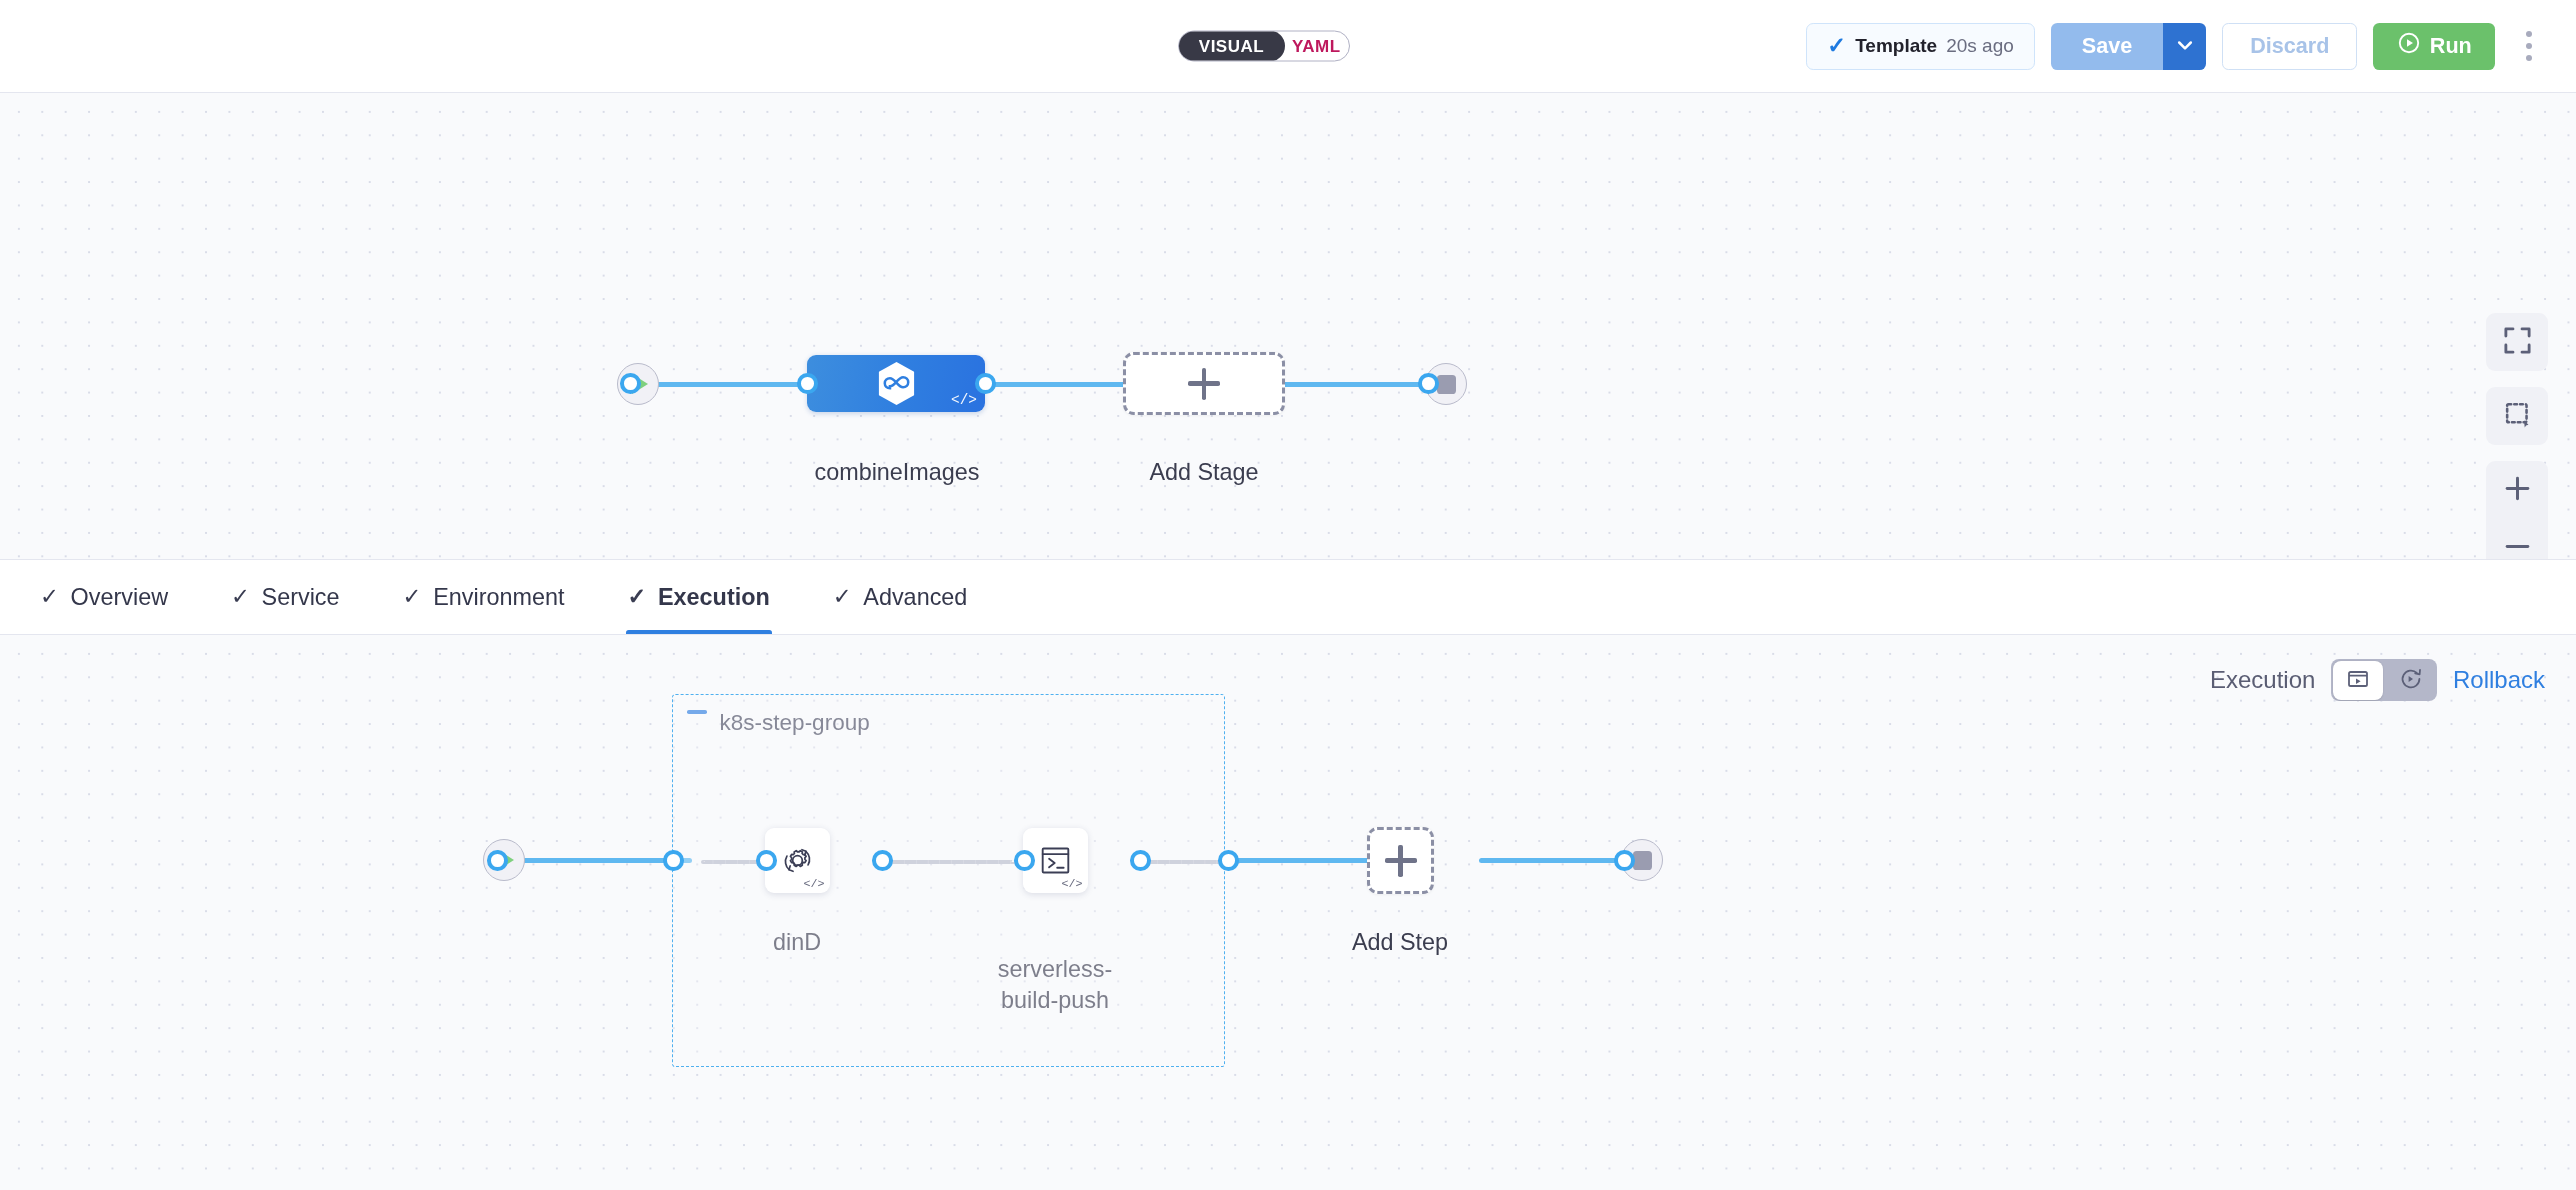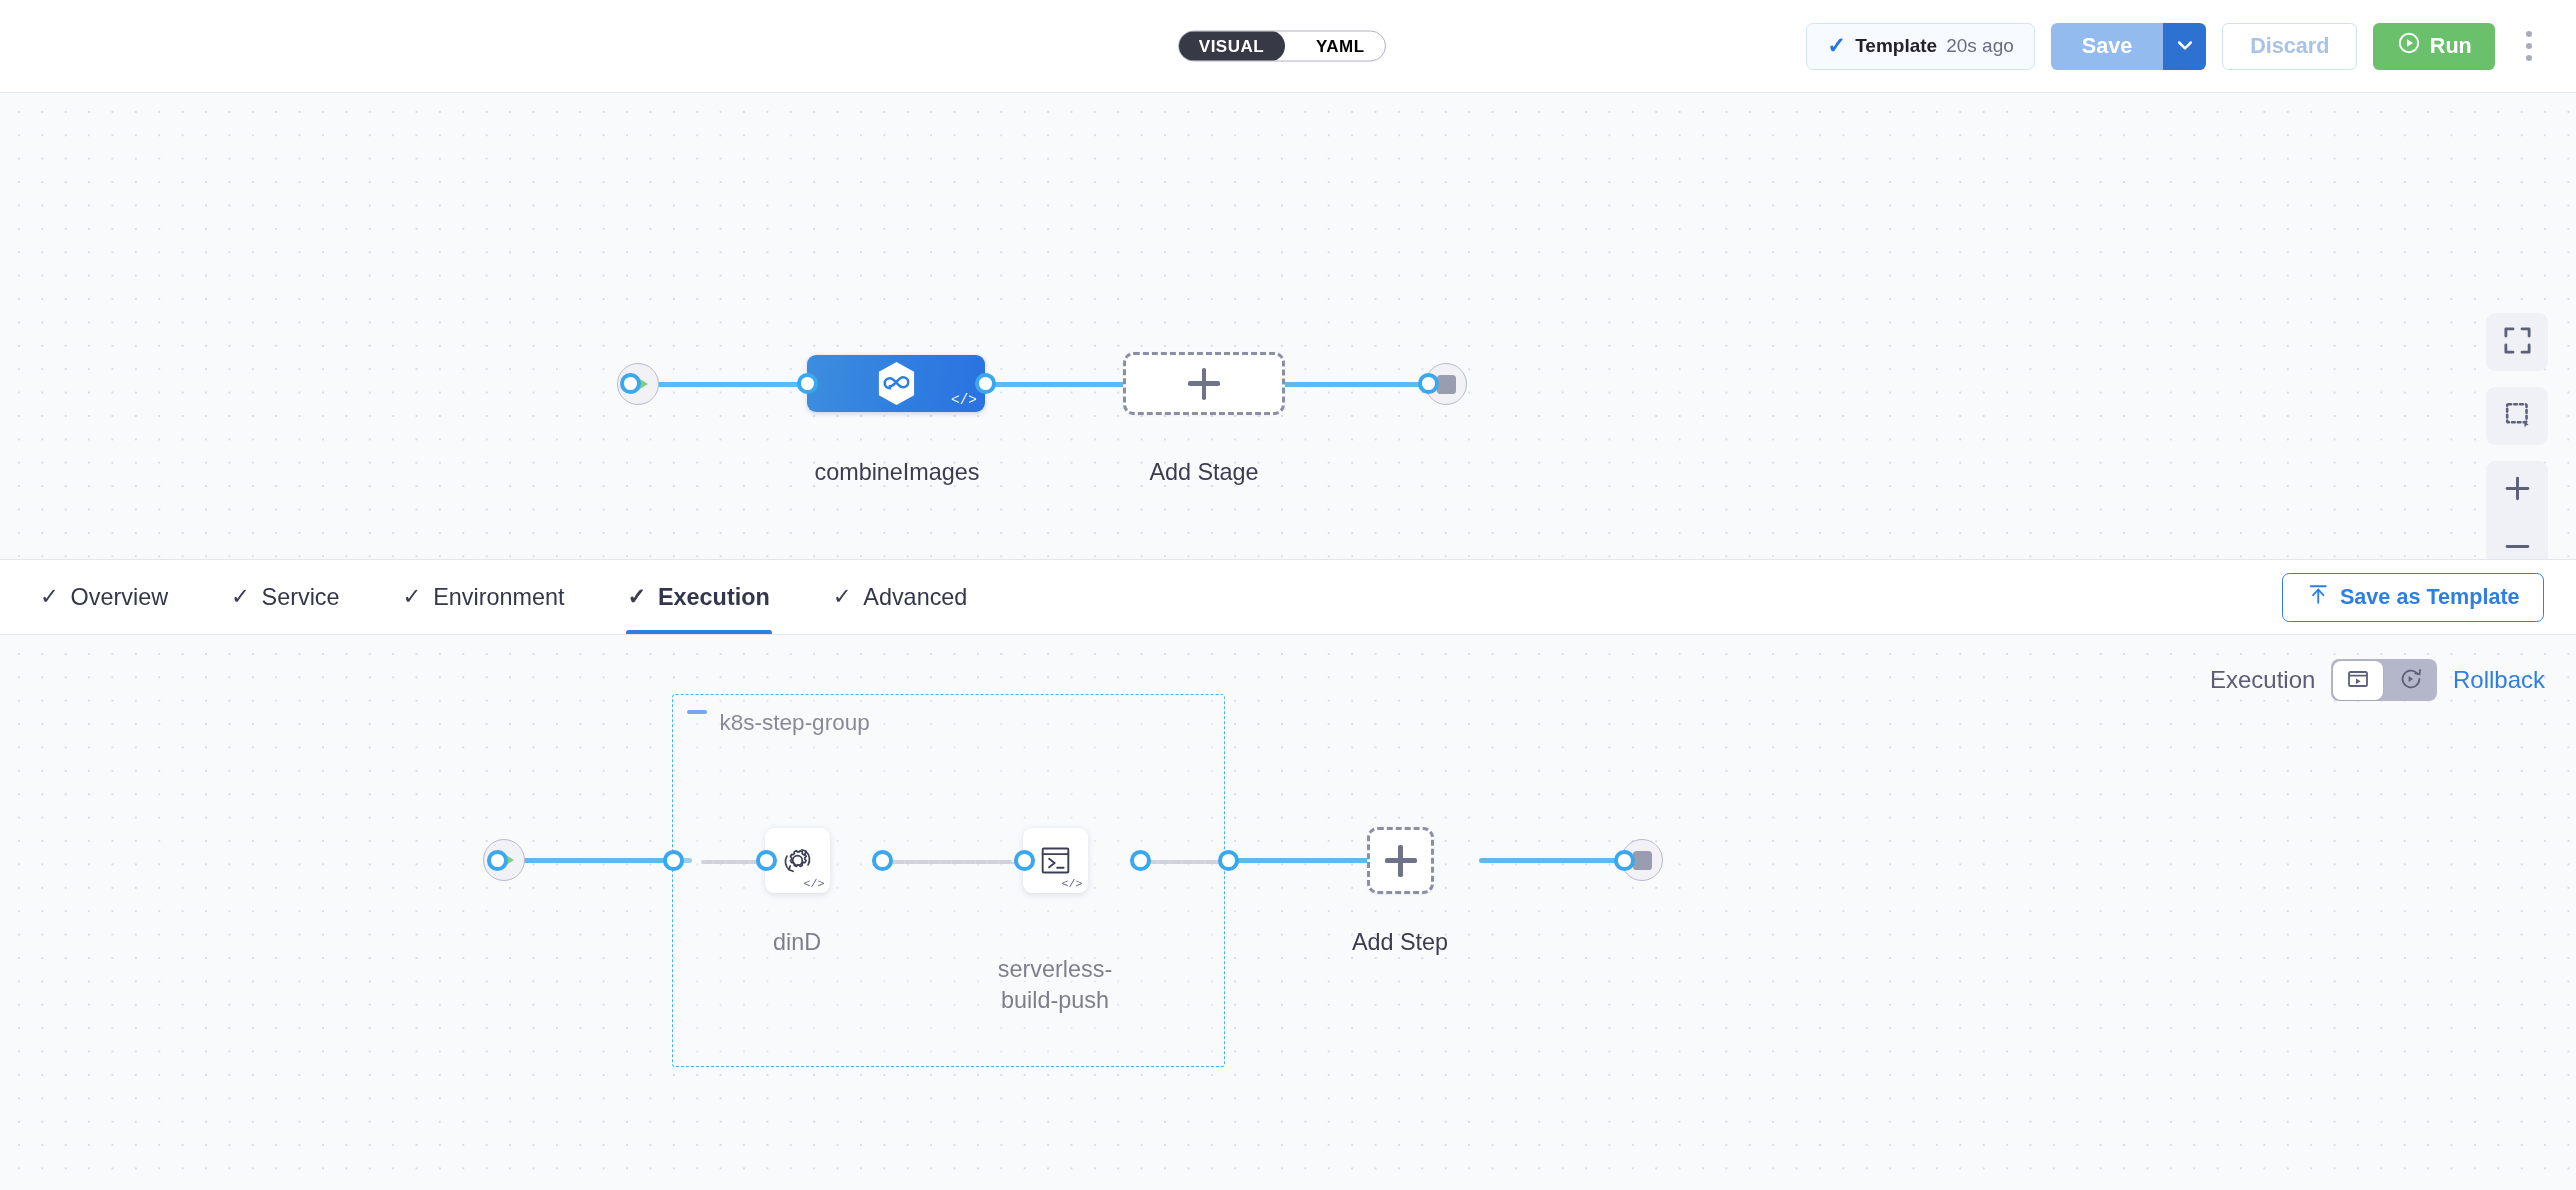--- a/index.html
+++ b/index.html
@@ -34,22 +34,22 @@
     position: absolute; left: 1178px; top: 50%; transform: translateY(-50%);
   }
   .seg-toggle {
     display: flex; align-items: center;
     border: 0.9px solid #b0b1c4; border-radius: 898px;
     height: 31px; background: #ffffff; overflow: hidden;
     cursor: pointer;
   }
   .seg-toggle .seg {
     font-size: 17px; font-weight: bold; letter-spacing: 0.5px;
-    padding: 0 20px; height: 100%; display: flex; align-items: center;
-    color: #000000; background: transparent; margin-left: 12px;
+    padding: 0 8px; height: 100%; display: flex; align-items: center;
+    color: #be185d; background: transparent;
   }
   .seg-toggle .seg.active {
     background: #383946; color: #ffffff; border-radius: 898px;
     margin: -0.9px; height: calc(100% + 1.8px); padding: 0 20.7px;
   }
 
   .hdr-right {
     margin-left: auto; display: flex; align-items: center; gap: 16px;
   }
   .validated-badge {
@@ -398,30 +398,20 @@
     </div>
     <div class="tab active">
       <span class="tchk">✓</span>
       <span>Execution</span>
     </div>
     <div class="tab">
       <span class="tchk">✓</span>
       <span>Advanced</span>
     </div>
 
-    <button class="save-template-btn">
-      <span>
-        <svg viewBox="0 0 24 24" fill="none" stroke="#2f7fe0" stroke-width="2" stroke-linecap="round" stroke-linejoin="round">
-          <line x1="4" y1="3.5" x2="20" y2="3.5"></line>
-          <line x1="12" y1="21" x2="12" y2="7"></line>
-          <polyline points="6.5,13 12,7 17.5,13"></polyline>
-        </svg>
-      </span>
-      <span>Save as Template</span>
-    </button>
   </div>
 
   <div class="canvas canvas-bottom">
 
     <div class="exec-toggle-row">
       <span class="exec-label">Execution</span>
       <div class="mini-toggle">
         <div class="mt on">
           <span>
             <svg viewBox="0 0 24 24" fill="none" stroke="#5c6078" stroke-width="1.8" stroke-linejoin="round">

